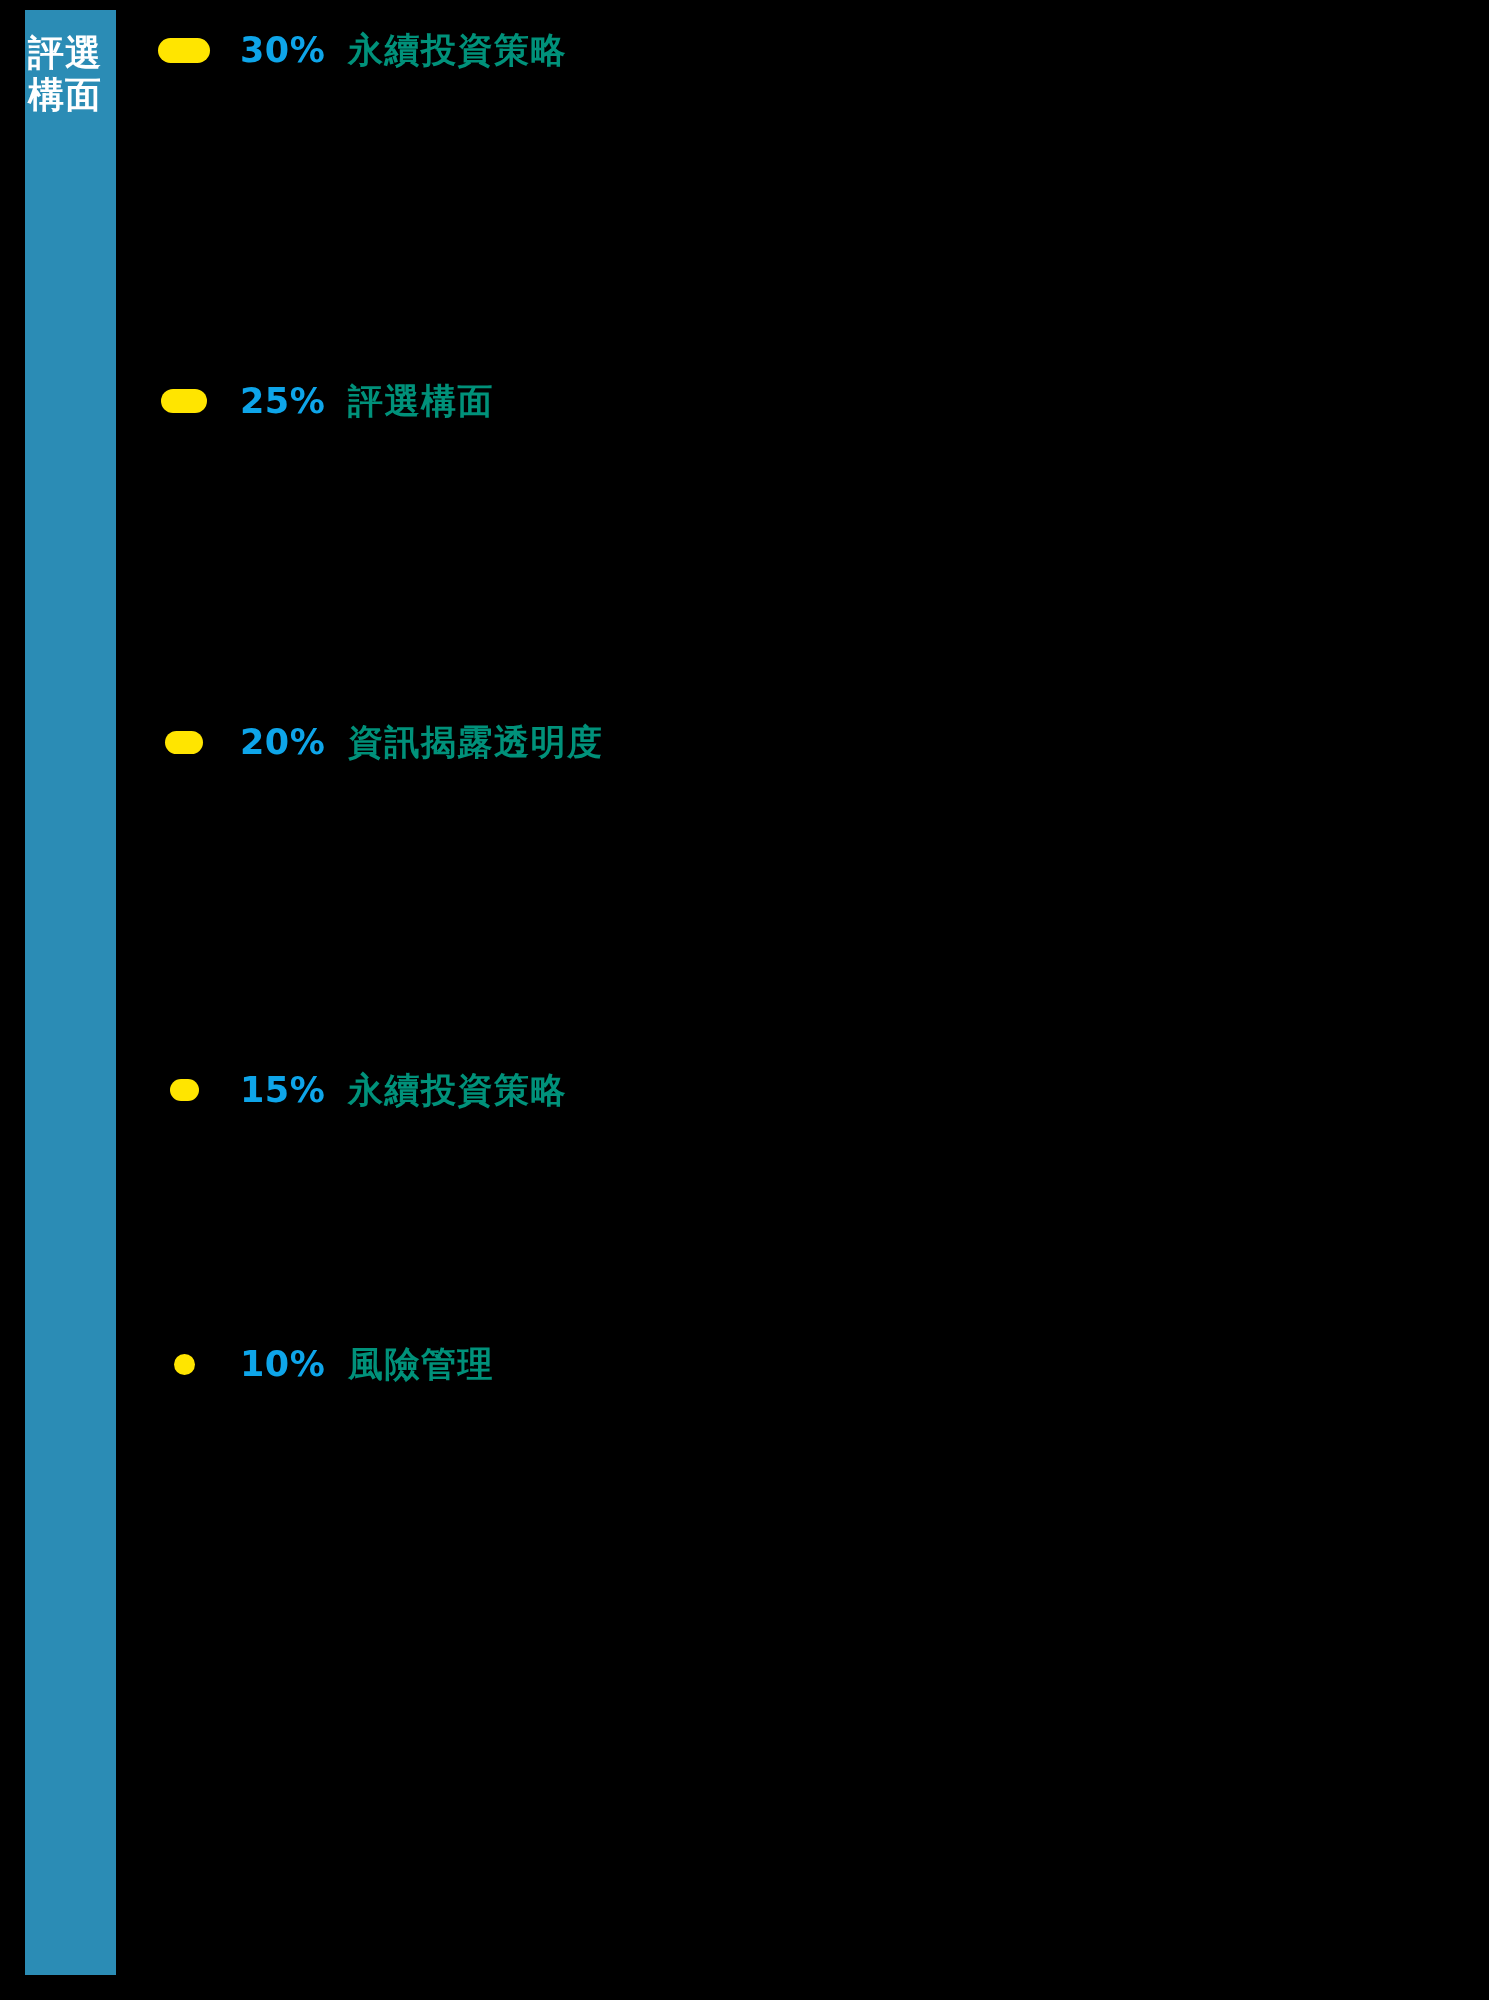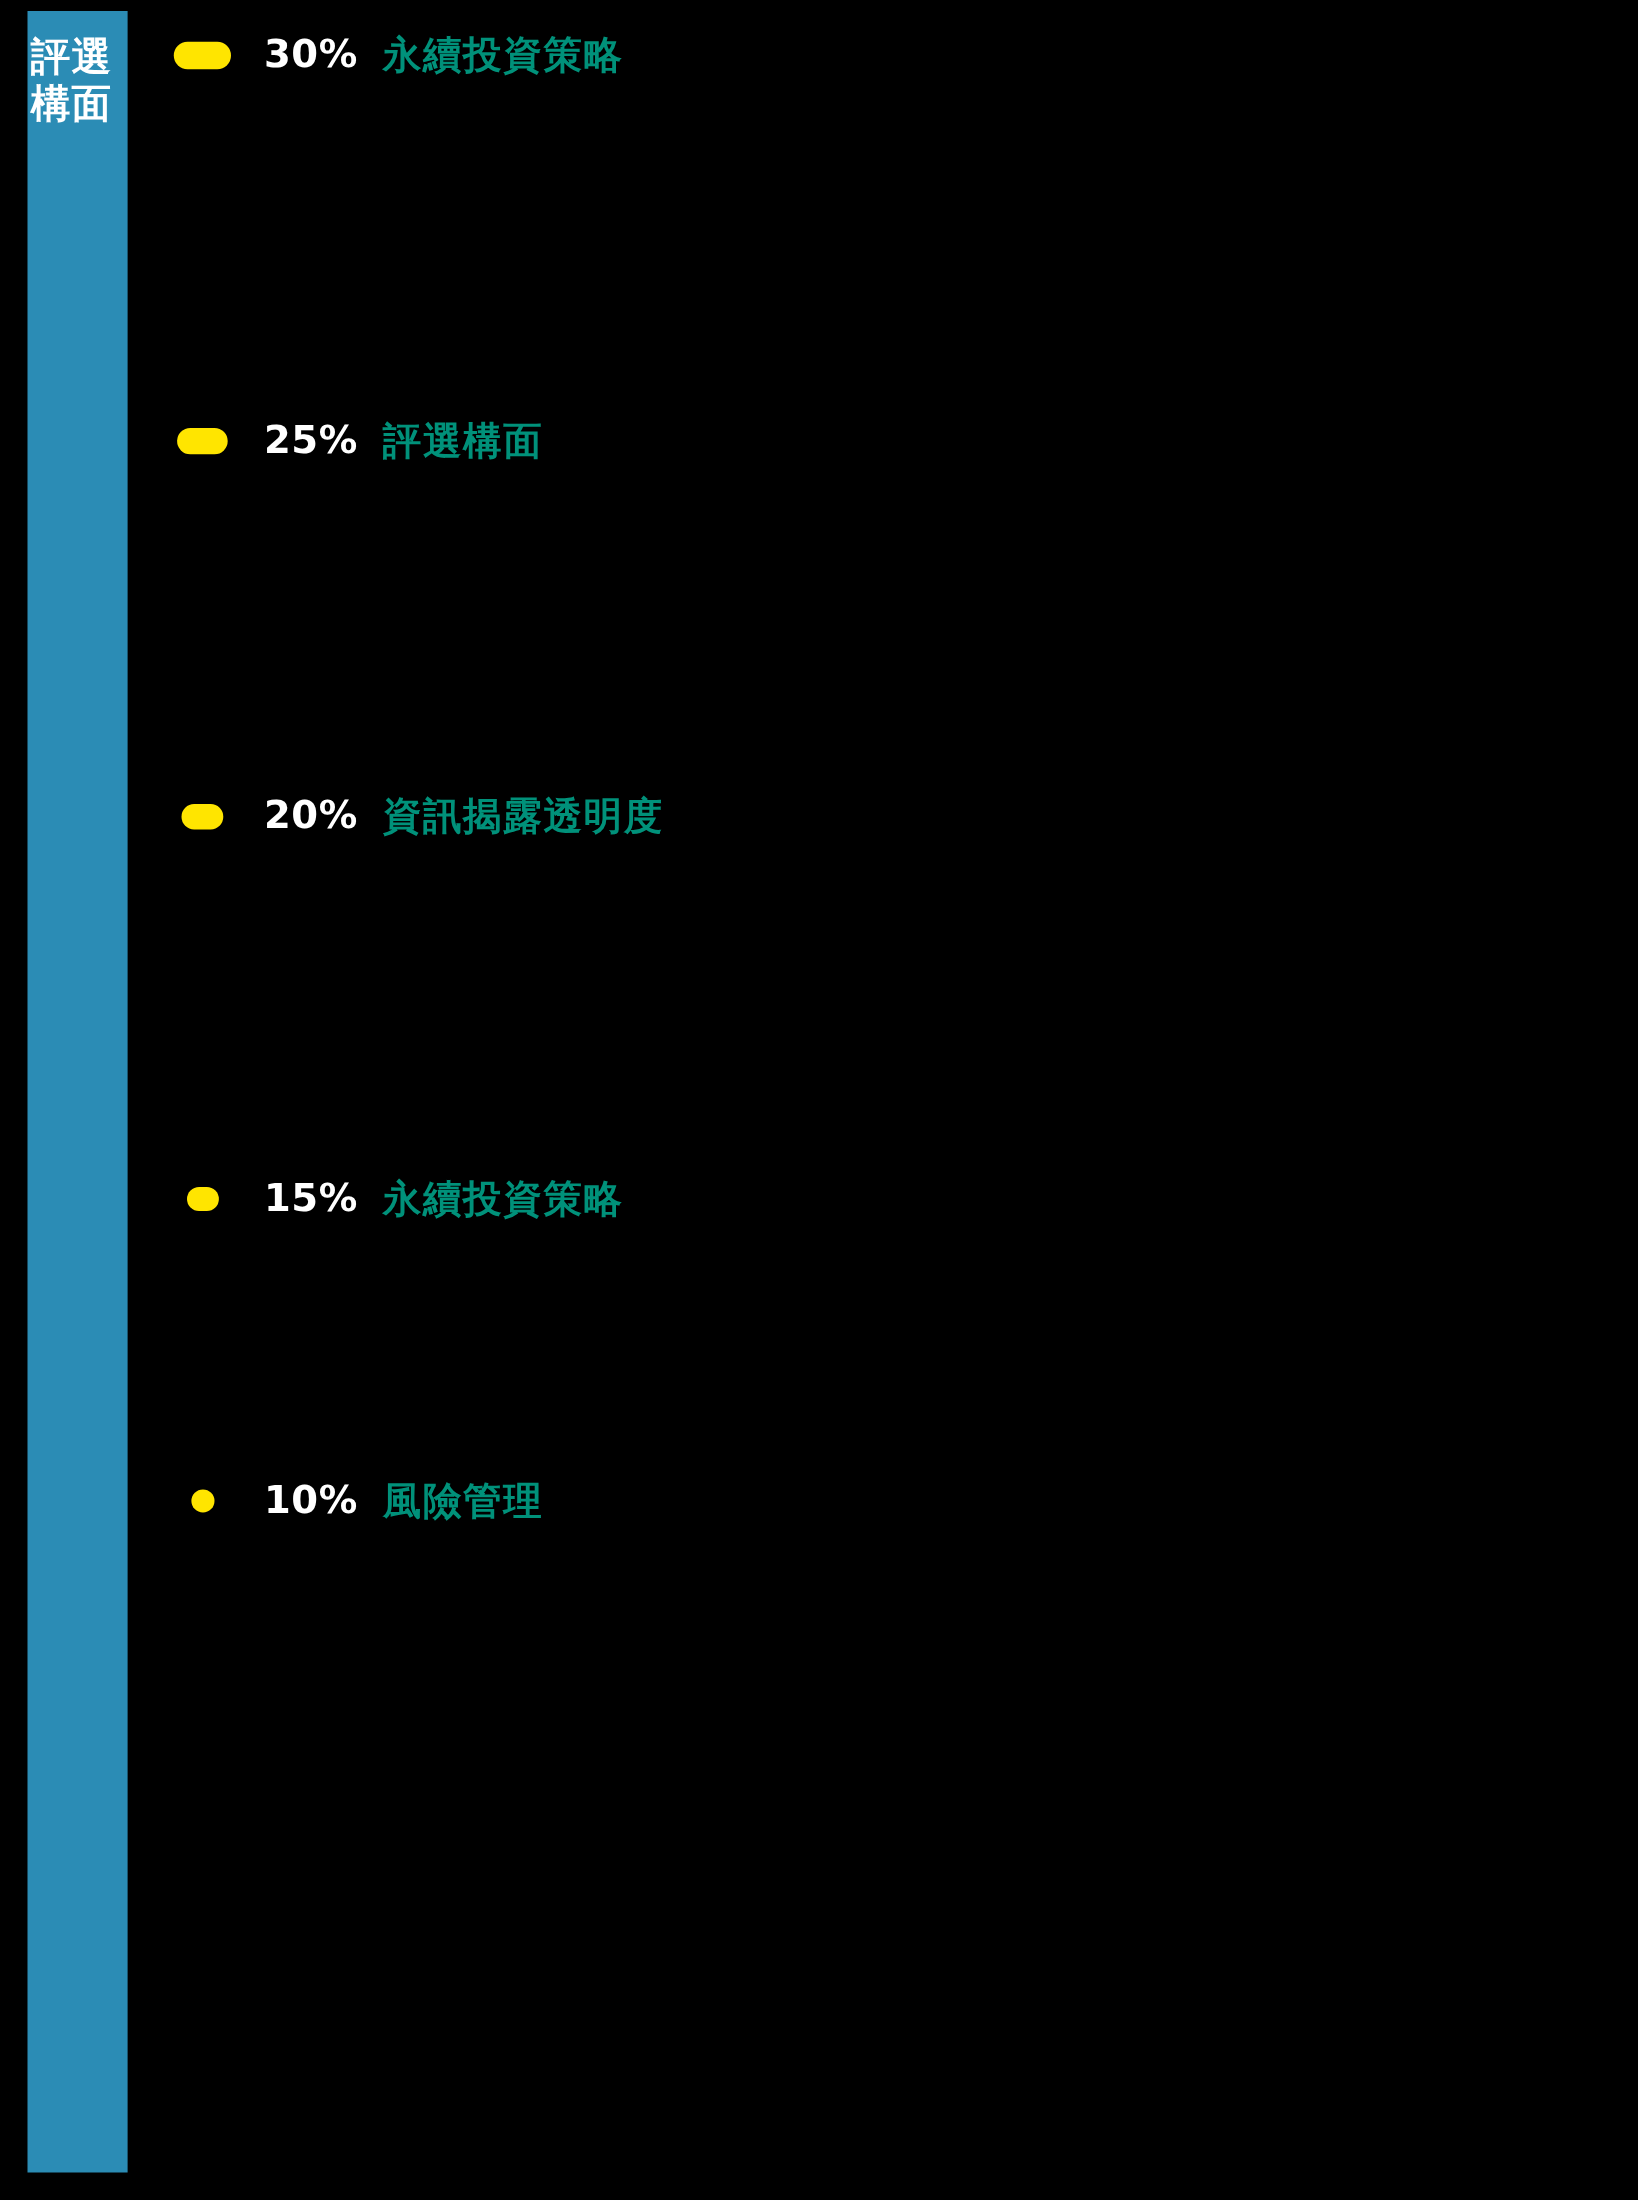--- a/index.html
+++ b/index.html
@@ -57,21 +57,21 @@
     align-items: center;
     justify-content: center;
     flex: none;
   }
   .pill {
     background: #FFE500;
     border-radius: 999px;
     flex: none;
   }
   .pct {
-    color: #ffffff;
+    color: #0ea5e9;
     font-size: 35px;
     font-weight: 700;
     letter-spacing: 0.5px;
     width: 108px;
     text-align: left;
     flex: none;
     font-family: "DejaVu Sans", "Liberation Sans", sans-serif;
   }
   .dim-label {
     color: #00917A;

